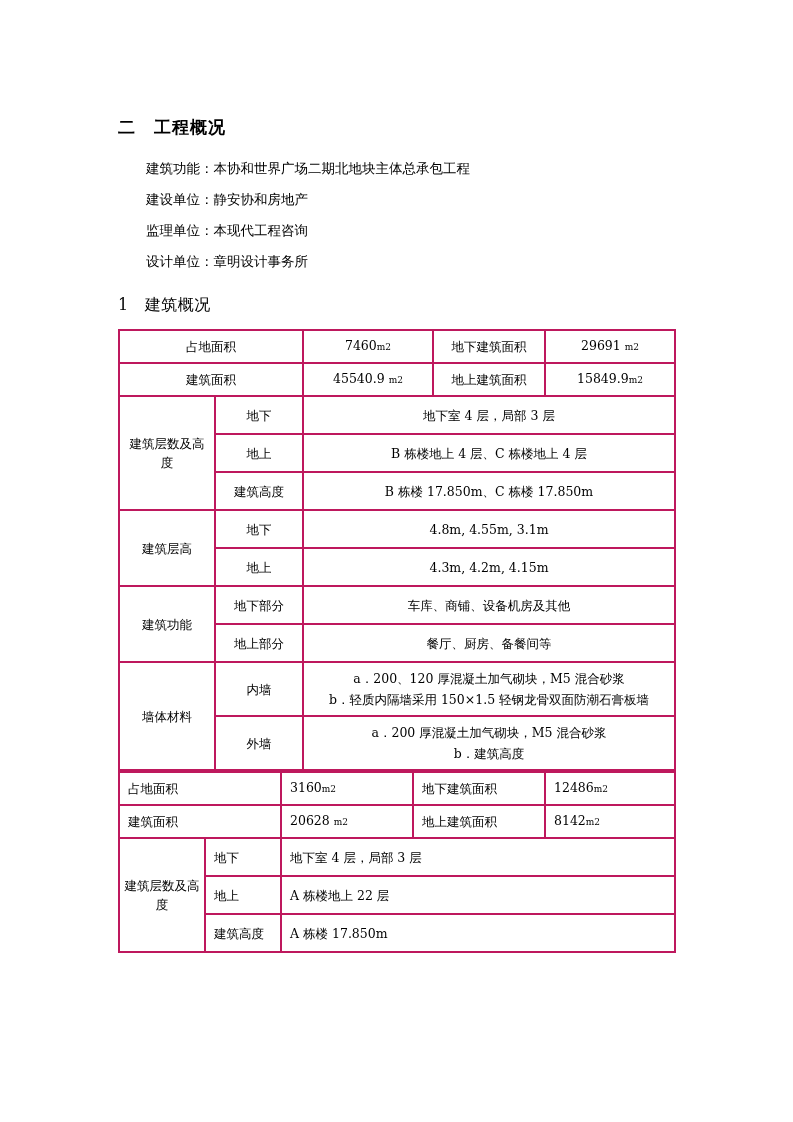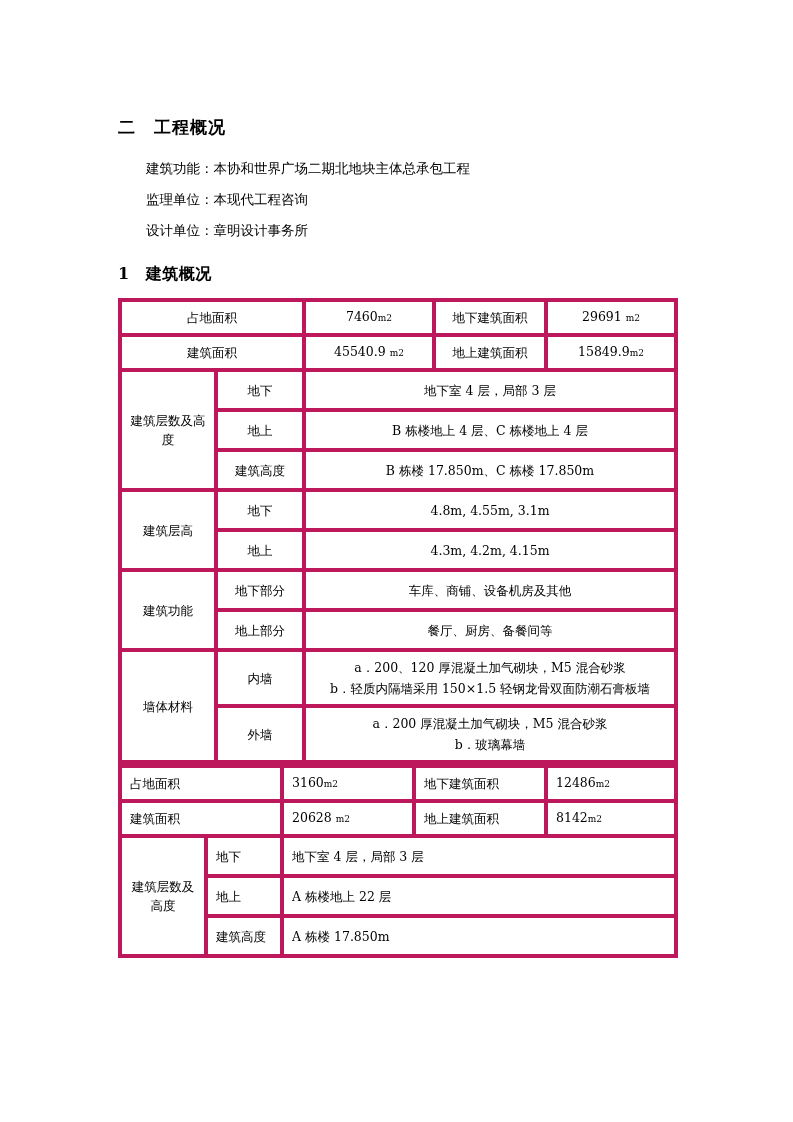--- a/index.html
+++ b/index.html
@@ -34,21 +34,21 @@
   .info-list {
     margin: 0 0 18px 28px;
     font-family: "DejaVu Serif", "Liberation Serif", serif;
     font-size: 13.5px;
     line-height: 31px;
   }
   .info-list div { white-space: nowrap; }
   .h3 {
     font-family: "DejaVu Serif", "Liberation Serif", serif;
     font-size: 16px;
-    font-weight: bold;
+    font-weight: normal;
     margin: 16px 0 13px 0;
     letter-spacing: 0.5px;
   }
   .h3 .num { margin-right: 16px; }
   .h4 {
     font-family: "DejaVu Serif", "Liberation Serif", serif;
     font-size: 13.5px;
     font-weight: bold;
     margin: 14px 0 6px 0;
   }
@@ -56,21 +56,21 @@
   table {
     border-collapse: collapse;
     width: 100%;
     table-layout: fixed;
     font-family: "DejaVu Serif", "Liberation Serif", serif;
     font-size: 12.5px;
   }
   table.t1 { width: 556px; }
   table.t2 { width: 556px; }
   td {
-    border: 4px solid #be185d;
+    border: 2px solid #be185d;
     padding: 5px 4px;
     vertical-align: middle;
     line-height: 19px;
   }
   td.c { text-align: center; }
   td.l { text-align: left; padding-left: 8px; }
   .sub { font-size: 9px; vertical-align: baseline; }
   .cell-multi { line-height: 21px; }
   .pad-cell { height: 26px; }
 </style>
@@ -78,20 +78,21 @@
 <body>
 
 <div class="page">
 
   <div class="h2">
     <span class="num">二</span><span>工程概况</span>
   </div>
 
   <div class="info-list">
     <div>建筑功能：本协和世界广场二期北地块主体总承包工程</div>
+    <div>建设单位：静安协和房地产</div>
     <div>监理单位：本现代工程咨询</div>
     <div>设计单位：章明设计事务所</div>
   </div>
 
   <div class="h3">
     <span class="num">1</span><span>建筑概况</span>
   </div>
 
 
   <table class="t1">
@@ -155,21 +156,21 @@
         <td class="c">内墙</td>
         <td class="c cell-multi" colspan="3">
           <div>a．200、120 厚混凝土加气砌块，M5 混合砂浆</div>
           <div>b．轻质内隔墙采用 150×1.5 轻钢龙骨双面防潮石膏板墙</div>
         </td>
       </tr>
       <tr>
         <td class="c">外墙</td>
         <td class="c cell-multi" colspan="3">
           <div>a．200 厚混凝土加气砌块，M5 混合砂浆</div>
-          <div>b．玻璃幕墙</div>
+          <div>b．建筑高度</div>
         </td>
       </tr>
     </tbody>
   </table>
 
 
   <table class="t2">
     <colgroup>
       <col style="width:86px">
       <col style="width:76px">

